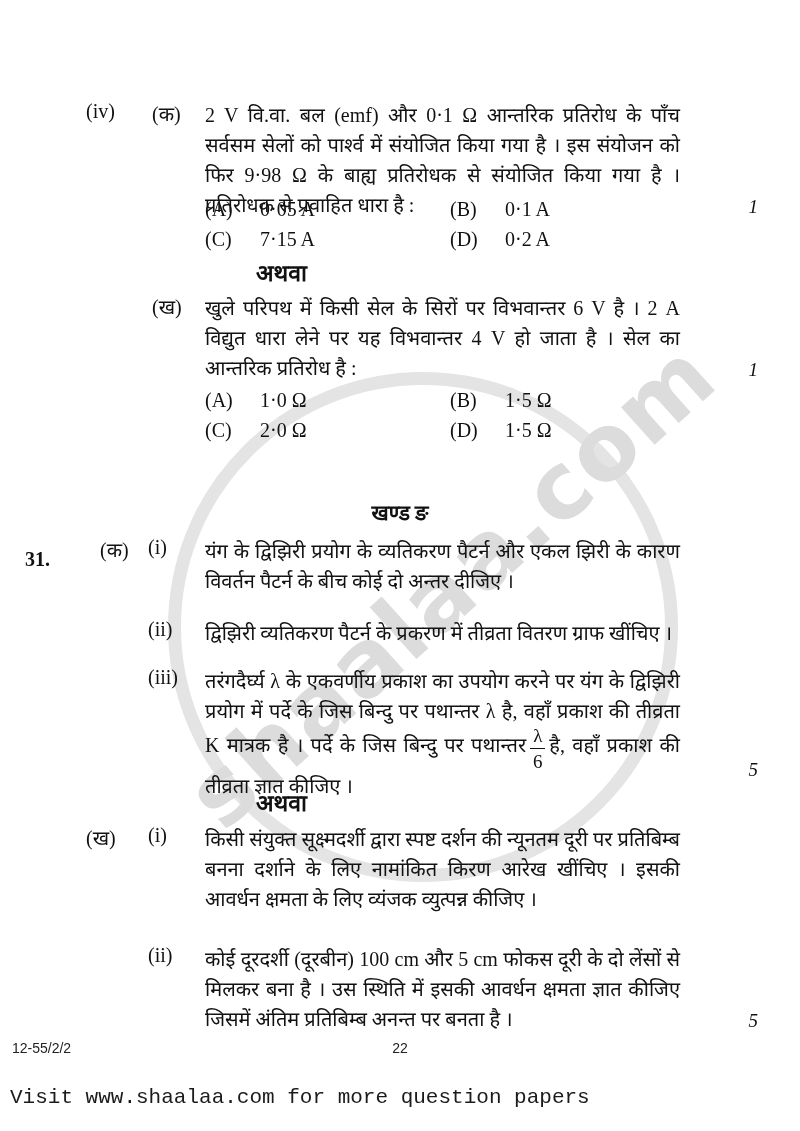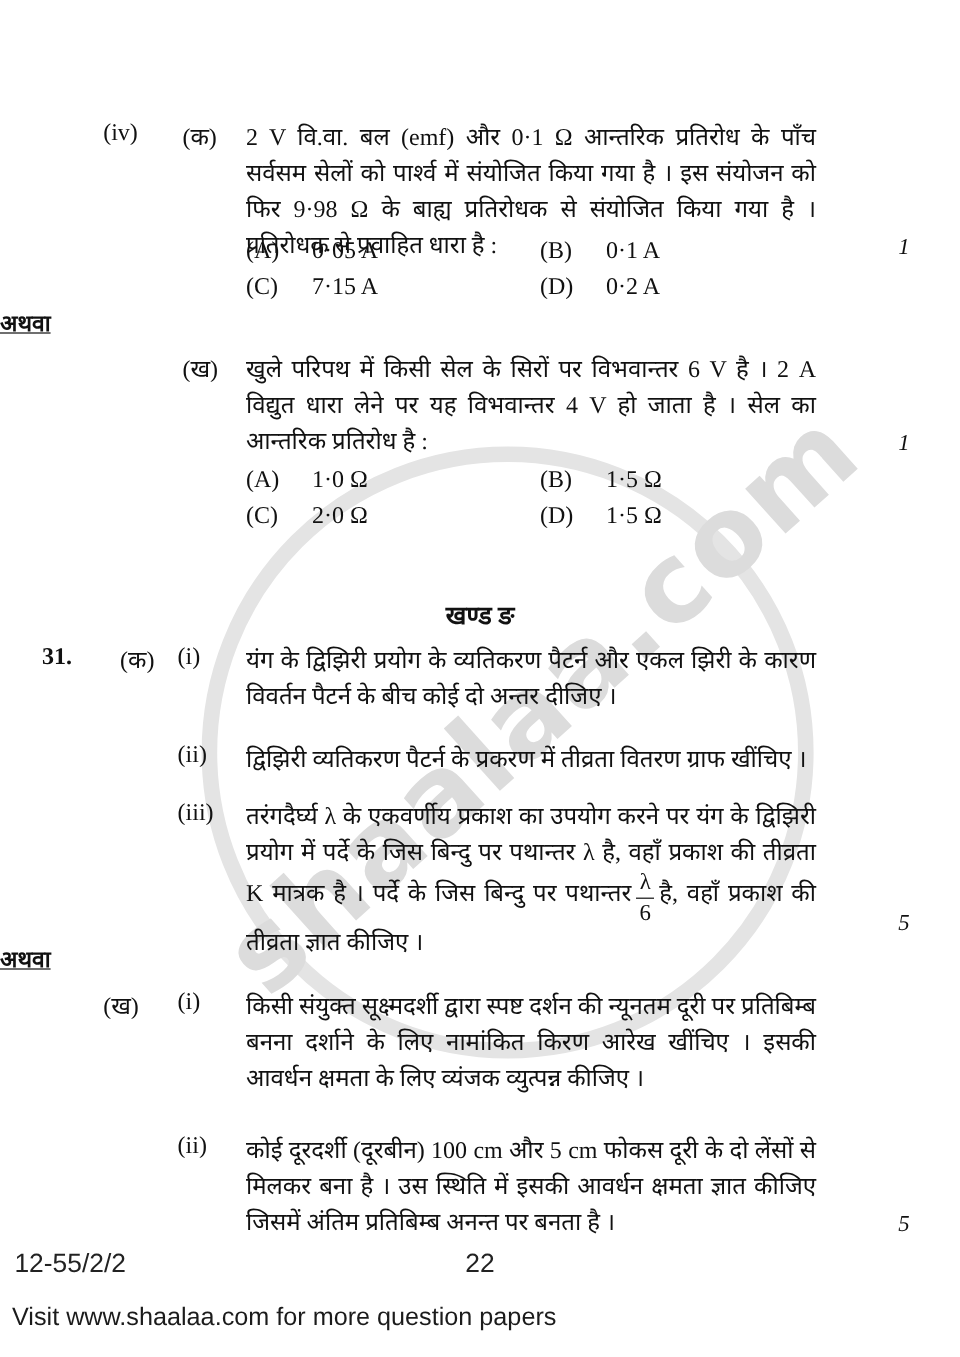--- a/index.html
+++ b/index.html
@@ -24,54 +24,54 @@
 
   
   .content { position:absolute; inset:0; z-index:1;border-radius:26px; }
   .block { position:absolute; left:0; right:0; }
   .qtext {
     padding-left:205px; padding-right:120px; text-align:justify;
     font-size:20px; line-height:30px;
   }
   .lbl { position:absolute; top:0; font-size:20px; }
   .lbl.bold { font-weight:bold; }
-  .at-35 { left:35px; } .at-86 { left:86px; } .at-100 { left:100px; }
+  .at-35 { left:25px;margin-top:12px; } .at-86 { left:86px; } .at-100 { left:100px; }
   .at-148 { left:148px; } .at-152 { left:152px; }
   .marks {
     position:absolute; right:42px; bottom:2px;
     font-style:italic; font-size:19px;
   }
   .marks.frac-line { bottom:20px; }
 
   .opts { padding-left:205px; font-size:20px; line-height:30px; }
   .opt-row { display:flex; }
   .opt { display:flex; width:245px; }
   .opt + .opt { width:auto; }
   .opt-label { width:55px; }
 
-  .or-row { font-weight:bold; font-size:19px;text-decoration:underline; }
+  .or-row { padding-left:256px; font-weight:bold; font-size:23px; }
   .sec-head { text-align:center; font-weight:bold; font-size:21px;margin-top:16px; }
 
   .frac {
     display:inline-block; text-align:center; vertical-align:-16px;
     line-height:1; font-size:19px; margin:0 4px;
   }
   .frac .num { display:block; border-bottom:1.5px solid #111; padding:0 3px 3px; }
   .frac .den { display:block; padding-top:3px; }
 
   .footer {
     position:absolute; top:1040px; left:0; right:0; height:24px;
-    font-family:"Liberation Sans","DejaVu Sans",sans-serif; font-size:22px; color:#222;
+    font-family:"Liberation Sans","DejaVu Sans",sans-serif; font-size:14px; color:#222;
   }
   .paper-code { position:absolute; left:12px; top:0; }
   .page-number { position:absolute; left:0; right:0; top:0; text-align:center; }
 
   .banner {
     position:absolute; top:1086px; left:10px;
-    font-family:Liberation Sans, sans-serif;
+    font-family:Liberation Mono, monospace;
     font-size:21px; color:#1b1b1b;
   }
 </style>
 </head>
 <body>
 
 <div class="page">
 
   <div class="watermark">
     <div class="wm-circle"></div>

